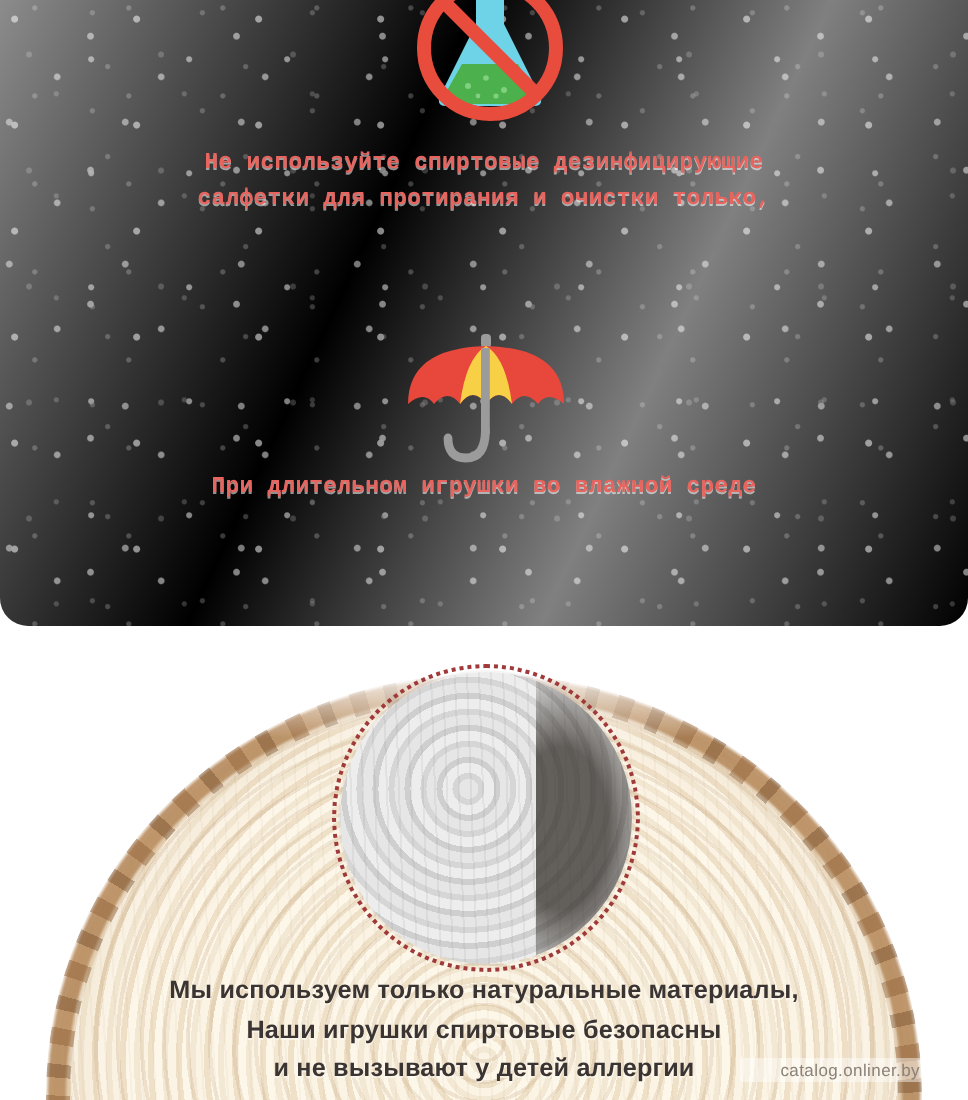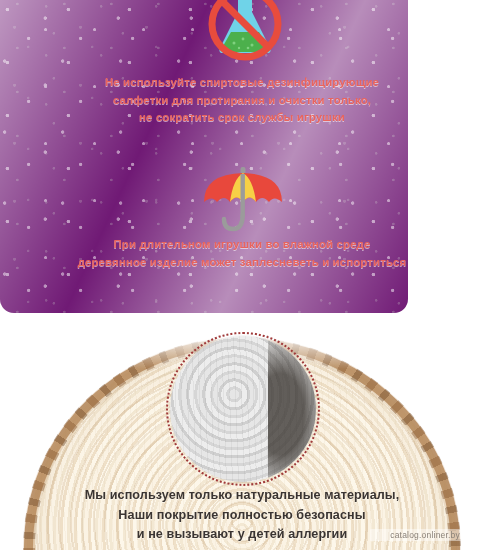--- a/index.html
+++ b/index.html
@@ -20,26 +20,27 @@
     height: 550px;
     overflow: hidden;
     background: #ffffff;
   }
 
   
   .panel-care {
     position: absolute;
     left: 0;
     top: 0;
-    width: 408px;
+    width: 484px;
     height: 313px;
-    background-color: #701a75;
+    background-color: #000000;
     border-bottom-left-radius: 14px;
     border-bottom-right-radius: 14px;
     overflow: hidden;
+    font-family: Liberation Mono, monospace;
   }
   .paper-noise {
     position: absolute;
     inset: 0;
     opacity: .55;
     background-image:
       radial-gradient(circle at 12% 18%, rgba(255,255,255,.95) 0 1.5px, transparent 2px),
       radial-gradient(circle at 37% 9%,  rgba(190,190,190,.55) 0 1px, transparent 1.6px),
       radial-gradient(circle at 62% 27%, rgba(255,255,255,.9)  0 1.4px, transparent 2px),
       radial-gradient(circle at 84% 13%, rgba(195,195,195,.5)  0 1px, transparent 1.6px),
@@ -286,41 +287,39 @@
         <circle cx="58" cy="60" r="1.3" fill="#7fd17f"></circle>
 
         <circle cx="55" cy="36" r="33" fill="none" stroke="#e84c3d" stroke-width="7"></circle>
         <line x1="32" y1="13" x2="78" y2="59" stroke="#e84c3d" stroke-width="7" stroke-linecap="butt"></line>
       </svg>
     </div>
 
     <div class="care-text care-text-1">
       <span class="ln">Не используйте спиртовые дезинфицирующие</span>
       <span class="ln">салфетки для протирания и очистки только,</span>
-      <span class="ln">не сократить срок службы игрушки</span>
     </div>
 
     <div class="icon-umbrella-wrap">
       <svg viewBox="0 0 94 70" width="94" height="70">
 
         <rect x="44.5" y="2" width="5" height="7" rx="2" fill="#9b9b9b"></rect>
 
         <path d="M8 37 Q8 9 47 8 Q86 9 86 37 Q78 30 73 37 Q66 29 60 37 Q53.5 28 47 37 Q40.5 28 34 37 Q28 29 21 37 Q16 30 8 37 Z" fill="#e8483c"></path>
 
         <path d="M34 37 Q40.5 28 47 37 Q53.5 28 60 37 Q57 14 47 8 Q37 14 34 37 Z" fill="#f7d046"></path>
 
         <rect x="44.5" y="9" width="4.4" height="43" fill="#9b9b9b"></rect>
 
         <path d="M46.7 50 Q46.7 64 37 64 Q28 64 28 54" fill="none" stroke="#9b9b9b" stroke-width="4.4" stroke-linecap="round"></path>
       </svg>
     </div>
 
     <div class="care-text care-text-2">
       <span class="ln">При длительном игрушки во влажной среде</span>
-      <span class="ln">деревянное изделие может заплесневеть и испортиться</span>
     </div>
   </section>
 
   <section class="panel-wood">
 
     <div class="wood-disc">
       <div class="wood-rings"></div>
       <div class="wood-grain"></div>
       <div class="wood-bark"></div>
       <div class="wood-bark-rough"></div>
@@ -329,20 +328,20 @@
 
     <div class="callout-gray">
       <div class="gray-grain"></div>
       <div class="gray-dark-edge"></div>
 
     </div>
     <div class="callout-ring"></div>
 
     <div class="wood-text">
       <span class="ln">Мы используем только натуральные материалы,</span>
-      <span class="ln">Наши покрытие полностью безопасны</span>
+      <span class="ln">Наши игрушки спиртовые безопасны</span>
       <span class="ln">и не вызывают у детей аллергии</span>
     </div>
 
     <div class="watermark">catalog.onliner.by</div>
   </section>
 
 </div>
 
 </body></html>

